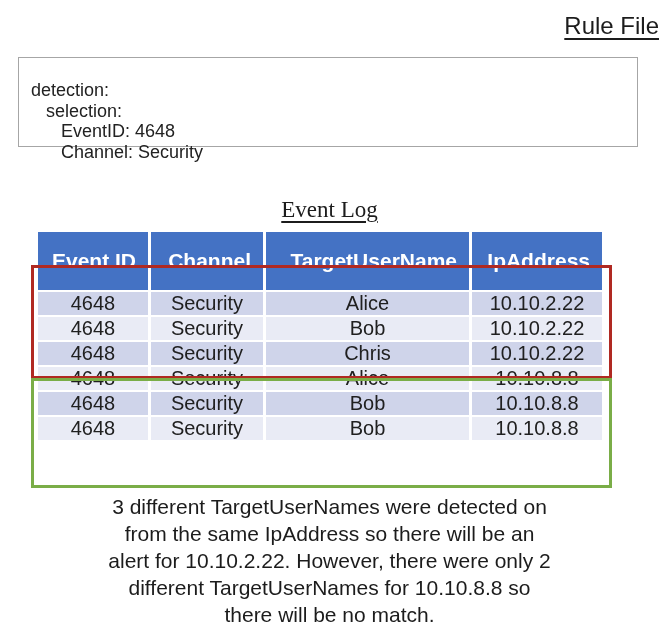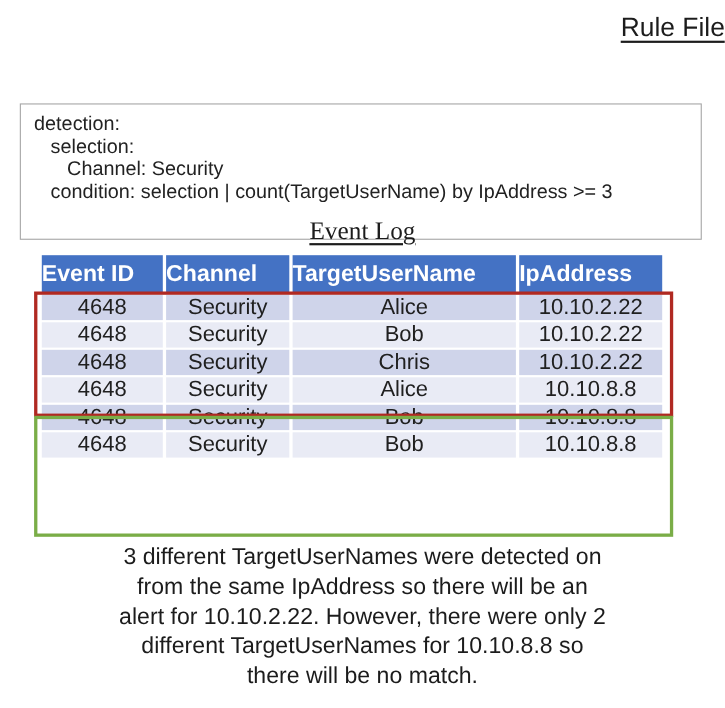--- a/index.html
+++ b/index.html
@@ -22,25 +22,24 @@
     color: #1c1c1c;
   }
   .rule-title { top: 12px; font-size: 24px; text-align: right; }
   .event-title { top: 197px; font-size: 23px; font-family: Liberation Serif, serif; }
 
   .rule-box {
     position: absolute;
     left: 18px;
     top: 57px;
     width: 620px;
-    height: 124px;
+    height: 90px;
     border: 1px solid var(--rule-box-border, #A6A6A6);
     box-sizing: border-box;
-    padding: 7px 0 0 12px;
-    margin-top: 37px;
+    padding: 22px 0 0 12px;
   }
   .code-line {
     font-size: 18px;
     line-height: 20.5px;
     white-space: pre;
     color: #222;
   }
 
   .table-wrap {
     position: absolute;
@@ -53,23 +52,23 @@
     table-layout: fixed;
     border-collapse: separate;
     border-spacing: 3px 2px;
   }
   table.event-table th {
     background: var(--header-bg, #4472C4);
     color: var(--header-text, #ffffff);
     font-size: 21px;
     font-weight: bold;
     height: 34px;
-    text-align: left;
+    text-align: right;
     vertical-align: middle;
-    padding: 0;
+    padding: 12px;
   }
   table.event-table td {
     font-size: 20px;
     height: 17px;
     text-align: center;
     vertical-align: middle;
     padding: 0;
     color: #202020;
   }
   tr.band-dark td  { background: var(--row-band-dark, #CFD4EA); }
@@ -107,22 +106,22 @@
 </head>
 <body>
 
 <div class="canvas">
 
   <div class="title rule-title">Rule File</div>
 
   <div class="rule-box">
     <div class="code-line">detection:</div>
     <div class="code-line">   selection:</div>
+    <div class="code-line">      EventID: 4648</div>
     <div class="code-line">      Channel: Security</div>
-    <div class="code-line">   condition: selection | count(TargetUserName) by IpAddress &gt;= 3</div>
   </div>
 
   <div class="title event-title">Event Log</div>
 
   <div class="table-wrap">
     <table class="event-table">
       <colgroup>
         <col style="width:110px">
           <col style="width:112px">
           <col style="width:203px">

